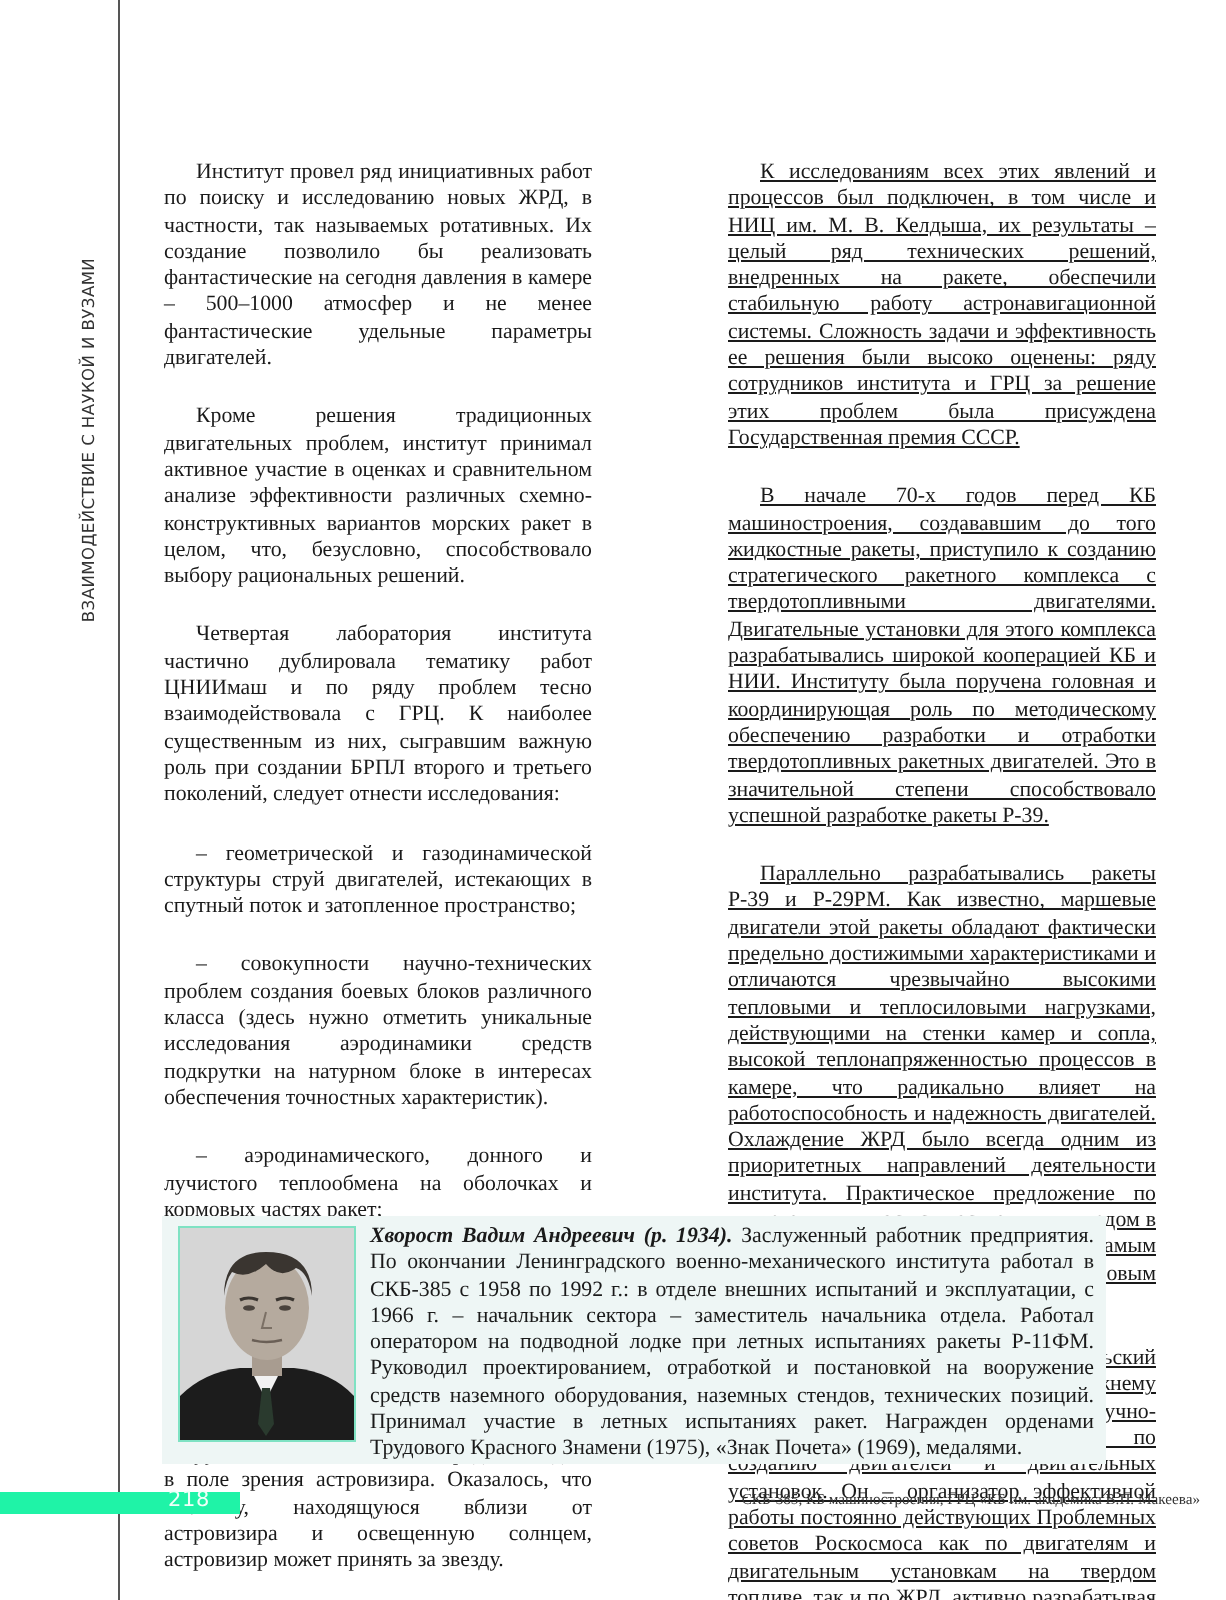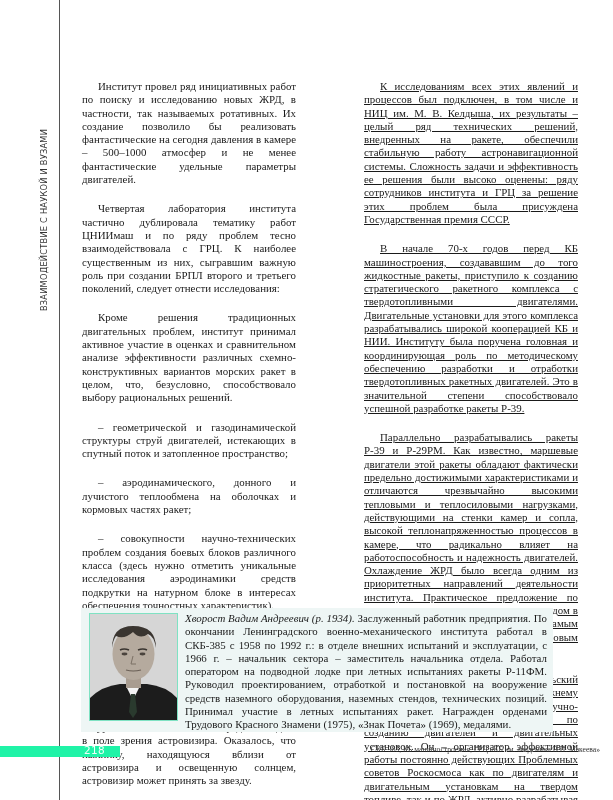--- a/index.html
+++ b/index.html
@@ -7,38 +7,38 @@
   .vline { position: absolute; left: 59px; top: 0; width: 1px; height: 800px; background: #555; }
   .side-label { position: absolute; left: 44px; top: 220px; transform: translate(-50%, -50%) rotate(-90deg); transform-origin: center; white-space: nowrap; font-family: "DejaVu Sans", sans-serif; font-size: 8.3px; letter-spacing: 0.2px; color: #333; }
   .col { position: absolute; top: 64px; width: 246px; font-size: 10.9px; line-height: 13.3px; text-align: justify; hyphens: manual; }
   .col.left { left: 66px; }
   .col.right { left: 348px; text-decoration: underline; }
   .col p { margin: 16px; text-indent: 16px; }
   .bio-box { position: absolute; left: 81px; top: 608px; width: 472px; height: 124px; background: #eef6f5; }
   .photo { position: absolute; left: 89px; top: 613px; width: 87px; height: 106px; border: 1.5px solid #7fe2c3; background: linear-gradient(180deg, #d9d9d9 0%, #cfcfcf 60%, #bdbdbd 100%); overflow: hidden; }
   .photo svg { display: block; }
   .bio-text { position: absolute; left: 185px; top: 612px; width: 362px; font-size: 10.9px; line-height: 13.3px; text-align: justify; }
-  .bio-text .name { font-weight: normal; font-style: italic; margin-top: 48px; }
+  .bio-text .name { font-weight: bold; font-style: italic; margin-top: 48px; }
   .page-bar { position: absolute; left: 0; top: 746px; width: 120px; height: 11px; background: #1ff3a7; }
   .page-num { position: absolute; left: 84px; top: 744px; font-family: "DejaVu Sans", sans-serif; font-size: 10.5px; color: #f0fff8; letter-spacing: 0.3px; }
   .footer { position: absolute; right: 13px; top: 745px; font-family: Liberation Serif, serif; font-size: 7.6px; color: #333; white-space: nowrap; }
 </style>
 </head>
 <body>
 
 <div class="vline"></div>
 <div class="side-label">ВЗАИМОДЕЙСТВИЕ С НАУКОЙ И ВУЗАМИ</div>
 
 <div class="col left">
   <p>Институт провел ряд инициативных работ по поиску и исследованию новых ЖРД, в частности, так называемых ротативных. Их создание позволило бы реализовать фантастические на сегодня давления в камере – 500–1000 атмосфер и не менее фантастические удельные параметры двигателей.</p>
+  <p>Кроме решения традиционных двигательных проблем, институт принимал активное участие в оценках и сравнительном анализе эффективности различных схемно-конструктивных вариантов морских ракет в целом, что, безусловно, способствовало выбору рациональных решений.</p>
   <p>Четвертая лаборатория института частично дублировала тематику работ ЦНИИмаш и по ряду проблем тесно взаимодействовала с ГРЦ. К наиболее существенным из них, сыгравшим важную роль при создании БРПЛ второго и третьего поколений, следует отнести исследования:</p>
-  <p>Кроме решения традиционных двигательных проблем, институт принимал активное участие в оценках и сравнительном анализе эффективности различных схемно-конструктивных вариантов морских ракет в целом, что, безусловно, способствовало выбору рациональных решений.</p>
   <p>– геометрической и газодинамической структуры струй двигателей, истекающих в спутный поток и затопленное пространство;</p>
+  <p>– совокупности научно-технических проблем создания боевых блоков различного класса (здесь нужно отметить уникальные исследования аэродинамики средств подкрутки на натурном блоке в интересах обеспечения точностных характеристик).</p>
   <p>– аэродинамического, донного и лучистого теплообмена на оболочках и кормовых частях ракет;</p>
-  <p>– совокупности научно-технических проблем создания боевых блоков различного класса (здесь нужно отметить уникальные исследования аэродинамики средств подкрутки на натурном блоке в интересах обеспечения точностных характеристик).</p>
   <p>Астронавигационная система, впервые примененная на морских ракетах, в процессе летных испытаний фиксировала помехи, источником которых была сама ракета. Точнее, помехами были пылинки и частицы разрушающегося теплозащитного покрытия, которые струями работающих двигателей в вакууме могли выноситься вперед и попадать в поле зрения астровизира. Оказалось, что пылинку, находящуюся вблизи от астровизира и освещенную солнцем, астровизир может принять за звезду.</p>
 </div>
 
 <div class="col right">
   <p>К исследованиям всех этих явлений и процессов был подключен, в том числе и НИЦ им. М. В. Келдыша, их результаты – целый ряд технических решений, внедренных на ракете, обеспечили стабильную работу астронавигационной системы. Сложность задачи и эффективность ее решения были высоко оценены: ряду сотрудников института и ГРЦ за решение этих проблем была присуждена Государственная премия СССР.</p>
   <p>В начале 70-х годов перед КБ машиностроения, создававшим до того жидкостные ракеты, приступило к созданию стратегического ракетного комплекса с твердотопливными двигателями. Двигательные установки для этого комплекса разрабатывались широкой кооперацией КБ и НИИ. Институту была поручена головная и координирующая роль по методическому обеспечению разработки и отработки твердотопливных ракетных двигателей. Это в значительной степени способствовало успешной разработке ракеты Р-39.</p>
   <p>Параллельно разрабатывались ракеты Р-39 и Р-29РМ. Как известно, маршевые двигатели этой ракеты обладают фактически предельно достижимыми характеристиками и отличаются чрезвычайно высокими тепловыми и теплосиловыми нагрузками, действующими на стенки камер и сопла, высокой теплонапряженностью процессов в камере, что радикально влияет на работоспособность и надежность двигателей. Охлаждение ЖРД было всегда одним из приоритетных направлений деятельности института. Практическое предложение по двигателям явилось существенным вкладом в создание ракеты Р-29РМ, обладающей самым высоким в мире энергомассовым совершенством среди боевых ракет.</p>
   <p>В настоящее время Исследовательский центр им. М. В. Келдыша по-прежнему плодотворно осуществляет научно-исследовательскую деятельность по созданию двигателей и двигательных установок. Он – организатор эффективной работы постоянно действующих Проблемных советов Роскосмоса как по двигателям и двигательным установкам на твердом топливе, так и по ЖРД, активно разрабатывая концепции, выбирая приоритетные направле-</p>
 </div>
 

